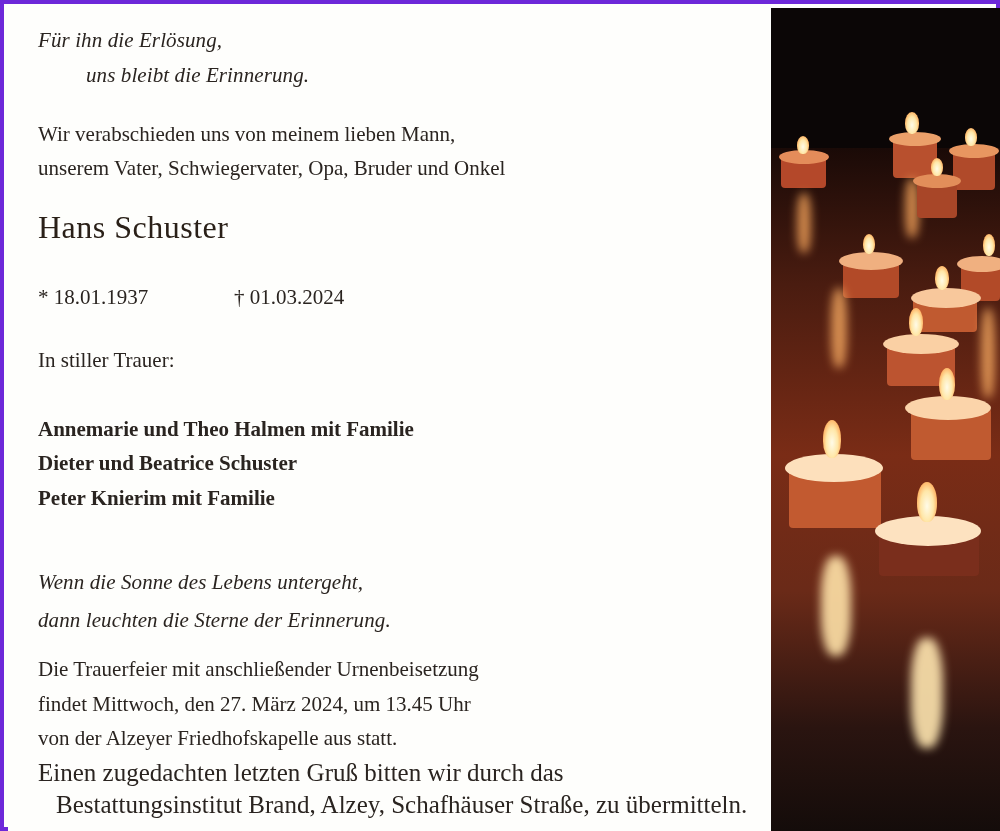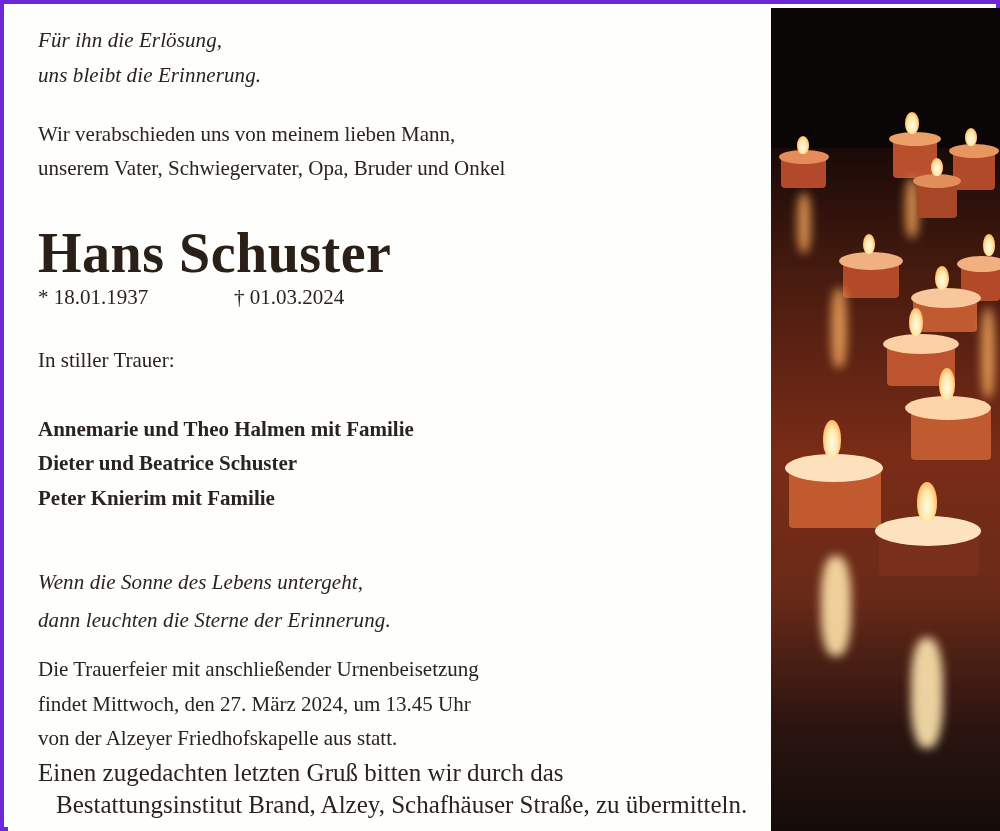--- a/index.html
+++ b/index.html
@@ -14,35 +14,35 @@
       font-family: "Liberation Serif", "DejaVu Serif", serif;
     }
     .photo {
       position: absolute; left: 767px; top: 4px; width: 229px; height: 823px;
       background: #0b0606; overflow: hidden;
     }
     .line { position: absolute; left: 30px; white-space: nowrap; }
     .italic { font-style: italic; font-size: 21px; letter-spacing: 0.1px; }
     .regular { font-size: 21px; }
     .bold { font-weight: bold; font-size: 21px; }
-    .name { font-weight: bold; font-size: 56px; color: #2a2018; letter-spacing: 0.5px; margin-top: 12px; }
+    .name { font-weight: normal; font-size: 32px; color: #2a2018; letter-spacing: 0.5px; }
     .small { font-size: 25px; }
     .date { position: absolute; font-size: 21px; white-space: nowrap; }
     .cup { position: absolute; border-radius: 4px; }
     .top { position: absolute; border-radius: 50%; }
     .flame { position: absolute; border-radius: 50% 50% 45% 45%; background: radial-gradient(ellipse at 50% 60%, #fffbe8 0%, #ffe7a8 45%, #ffb060 75%, rgba(255,140,60,0) 100%); }
     .refl { position: absolute; border-radius: 40%; filter: blur(5px); }
   </style>
 </head>
 <body>
 
 <div class="frame">
   <div class="text-col">
     <div class="line italic" style="top:20px;">Für ihn die Erlösung,</div>
-    <div class="line italic" style="top:55px;">uns bleibt die Erinnerung.</div>
+    <div class="line italic" style="top:55px;margin-left:48px;">uns bleibt die Erinnerung.</div>
 
     <div class="line regular" style="top:114px;">Wir verabschieden uns von meinem lieben Mann,</div>
     <div class="line regular" style="top:148px;">unserem Vater, Schwiegervater, Opa, Bruder und Onkel</div>
 
     <div class="line name" style="top:201px;">Hans Schuster</div>
 
     <div class="date" style="left:30px; top:277px;">* 18.01.1937</div>
     <div class="date" style="left:226px; top:277px;">† 01.03.2024</div>
 
     <div class="line regular" style="top:340px;">In stiller Trauer:</div>

